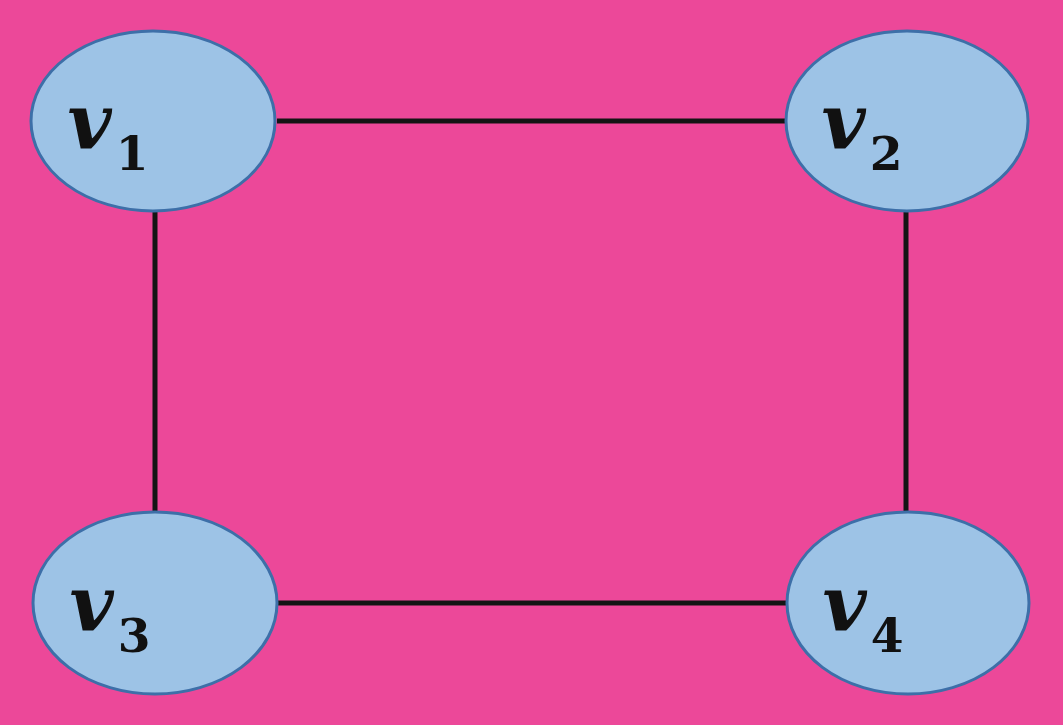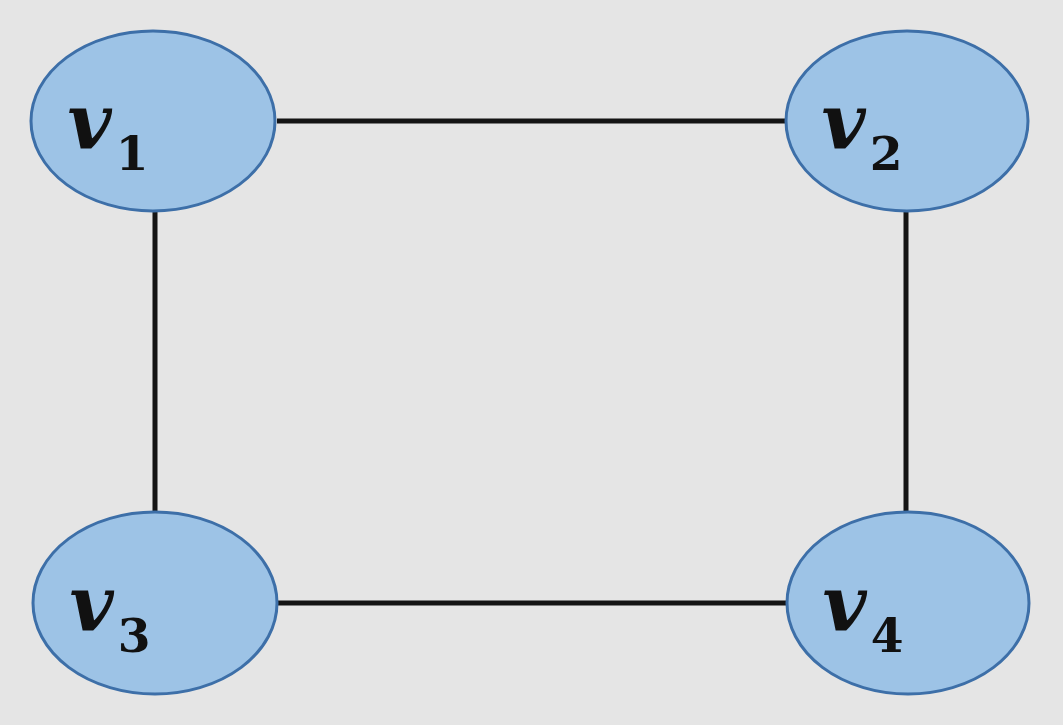--- a/index.html
+++ b/index.html
@@ -11,21 +11,21 @@
   body {
     width: 1063px;
     height: 725px;
     font-family: "Liberation Serif", serif;
     overflow: hidden;
   }
   #graph-canvas {
     position: relative;
     width: 1063px;
     height: 725px;
-    background: #e5e5e5;
+    background: #ec4899;
   }
   #graph-svg {
     position: absolute;
     top: 0;
     left: 0;
     width: 1063px;
     height: 725px;
     display: block;
   }
   .node-label {

